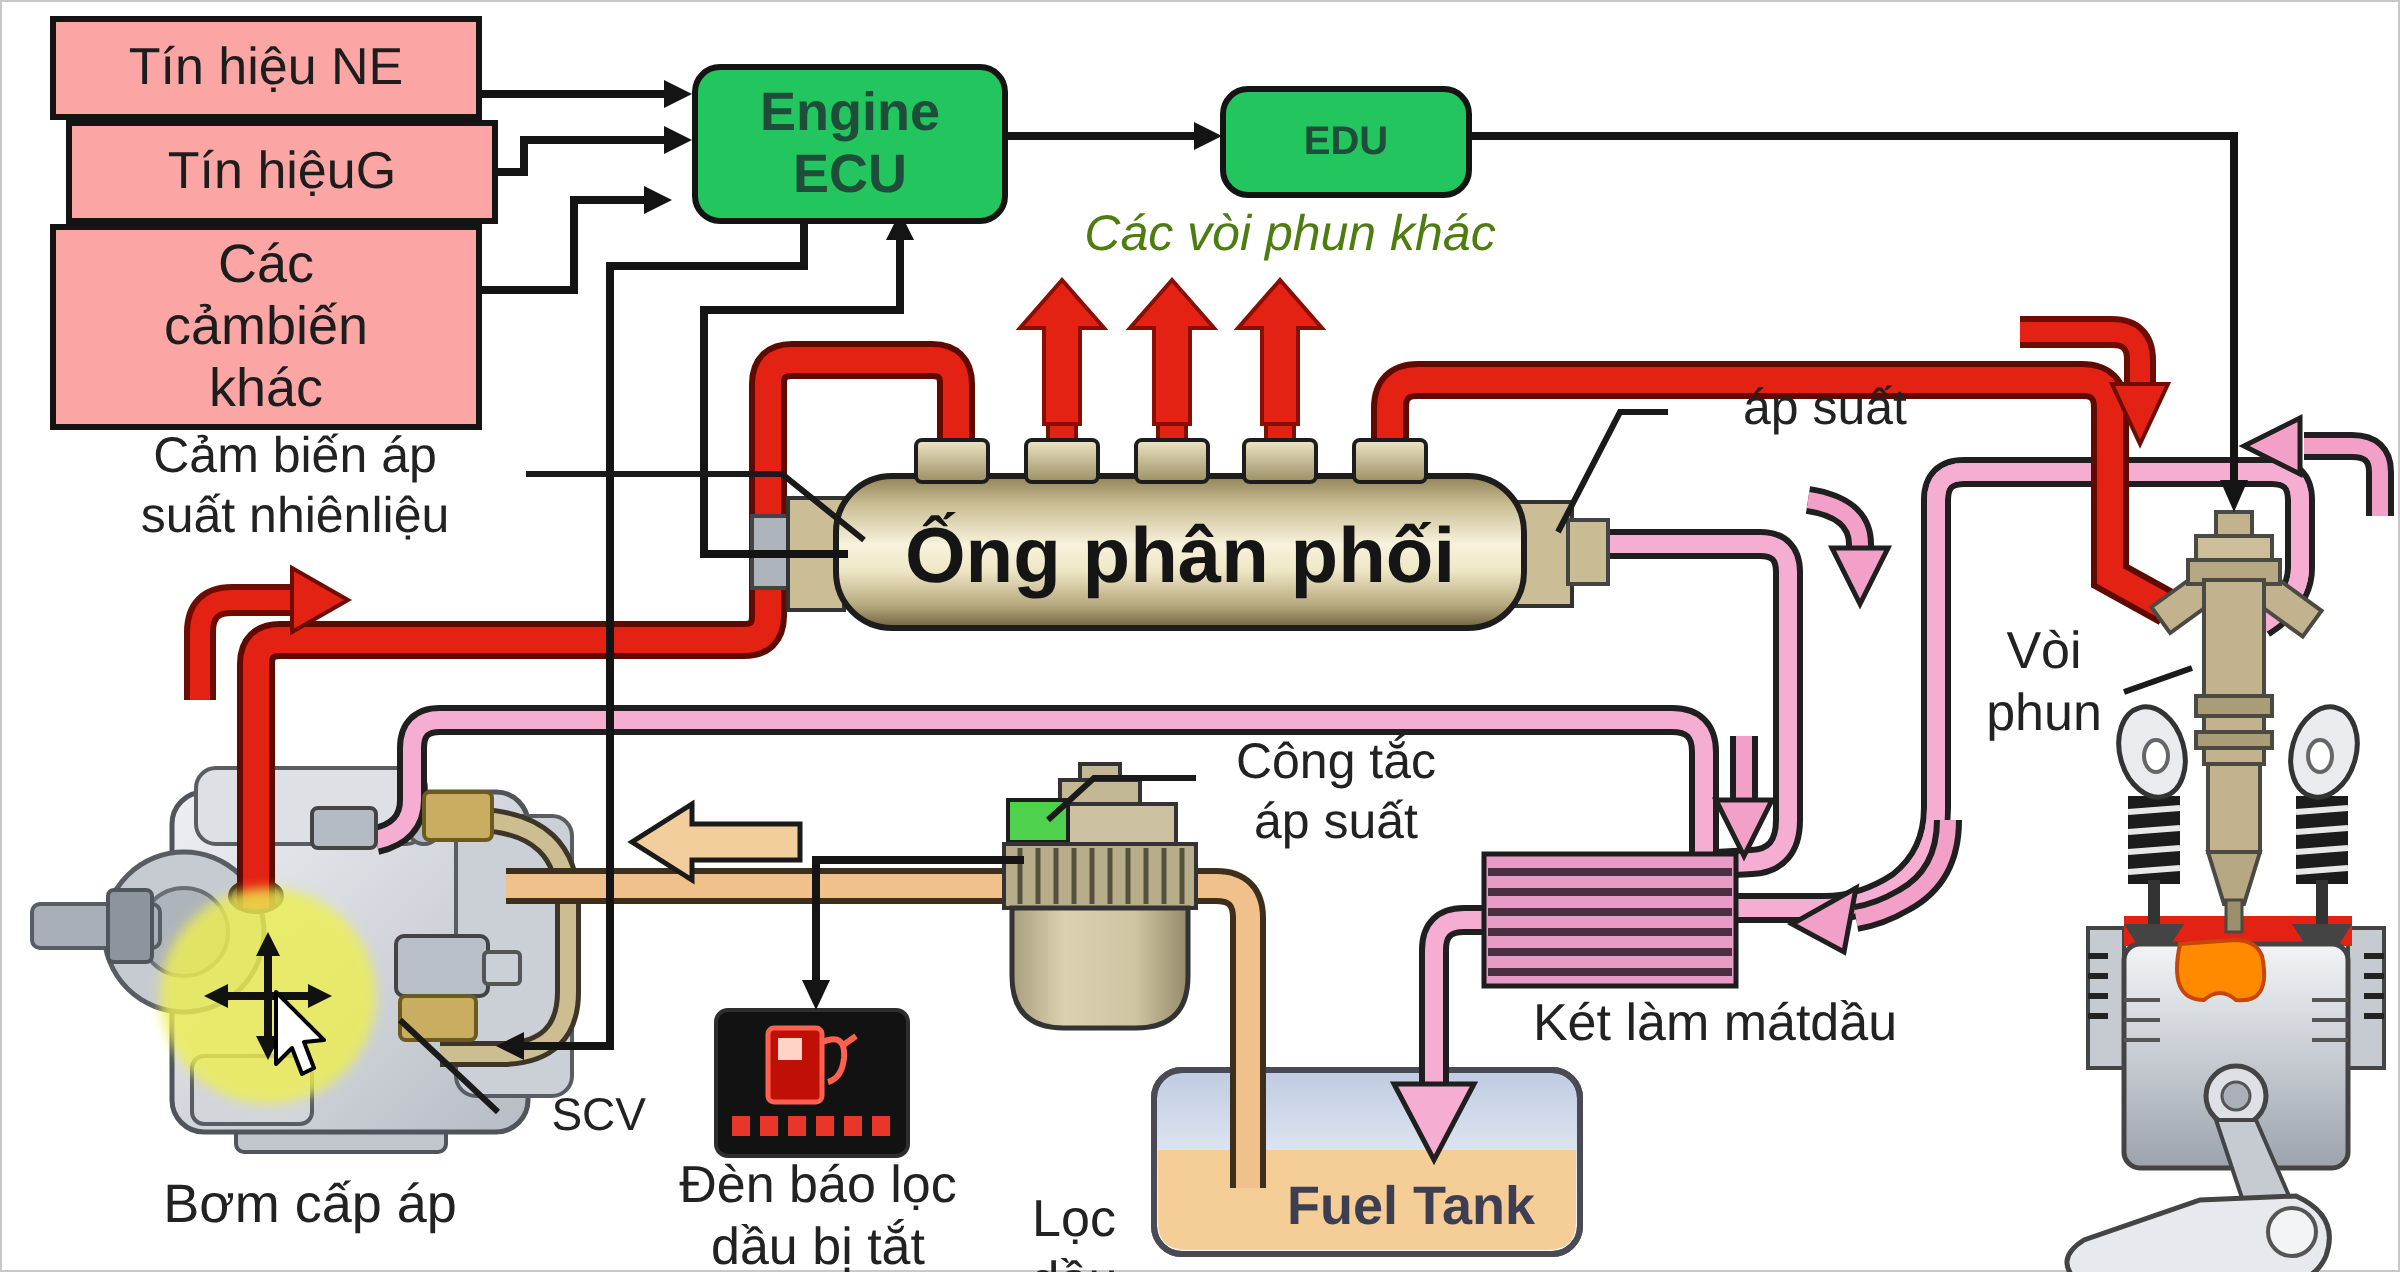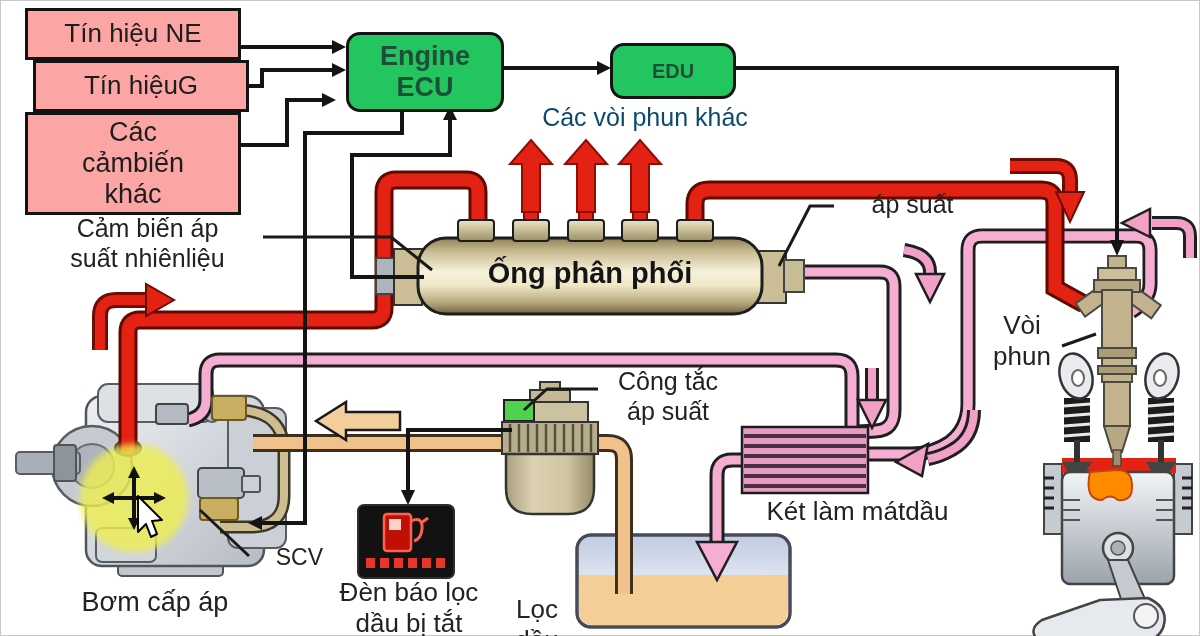--- a/index.html
+++ b/index.html
@@ -14,21 +14,21 @@
   .sigbox{
     position:absolute;background:#fca5a5;border:3px solid #141414;
     display:flex;flex-direction:column;align-items:center;justify-content:center;
     font-size:26px;color:#1d1d1d;line-height:1.15;
   }
   .greenbox{
     position:absolute;background:#22c55e;border:3.5px solid #141414;border-radius:14px;
     display:flex;flex-direction:column;align-items:center;justify-content:center;
     color:#1e4d3a;font-size:27px;line-height:1.15;font-weight:bold;
   }
-  .italic{color:#0c4a6e;}
+  .italic{font-style:italic;color:#4d7c0f;}
   .bold{font-weight:bold;}
 </style>
 </head>
 <body>
 
 <div class="stage">
 
 <svg width="1200" height="636" viewBox="0 0 1200 636">
   <defs>
     <linearGradient id="railGrad" x1="0" y1="0" x2="0" y2="1">
@@ -381,39 +381,40 @@
 
 <div class="lbl" style="left:10px;top:213px;width:275px;">
   <div class="ln">Cảm biến áp</div>
   <div class="ln">suất nhiênliệu</div>
 </div>
 
 <div class="lbl" style="left:830px;top:189px;width:165px;">
   <div class="ln">áp suất</div>
 </div>
 
-<div class="lbl bold" style="left:418px;top:256px;width:344px;font-size:29px;color:#151515;">Ống phân phối</div>
+<div class="lbl bold" style="left:418px;top:256px;width:344px;font-size:39px;color:#151515;">Ống phân phối</div>
 
 <div class="lbl" style="left:978px;top:310px;width:88px;font-size:26px;">
   <div class="ln">Vòi</div>
   <div class="ln">phun</div>
 </div>
 
 <div class="lbl" style="left:594px;top:366px;width:148px;">
   <div class="ln">Công tắc</div>
   <div class="ln">áp suất</div>
 </div>
 
 <div class="lbl" style="left:730px;top:496px;width:255px;font-size:26px;">Két làm mátdầu</div>
 
 <div class="lbl" style="left:494px;top:546px;width:86px;font-size:26px;margin-top:48px;">
   <div class="ln">Lọc</div>
   <div class="ln">dầu</div>
 </div>
 
+<div class="lbl bold" style="left:628px;top:587px;width:155px;font-size:27px;color:#3E3E52;">Fuel Tank</div>
 
 <div class="lbl" style="left:253px;top:544px;width:70px;font-size:23px;text-align:right;">SCV</div>
 
 <div class="lbl" style="left:298px;top:577px;width:222px;font-size:26px;">
   <div class="ln">Đèn báo lọc</div>
   <div class="ln">dầu bị tắt</div>
 </div>
 
 <div class="lbl" style="left:55px;top:586px;width:200px;font-size:27px;">Bơm cấp áp</div>
 

